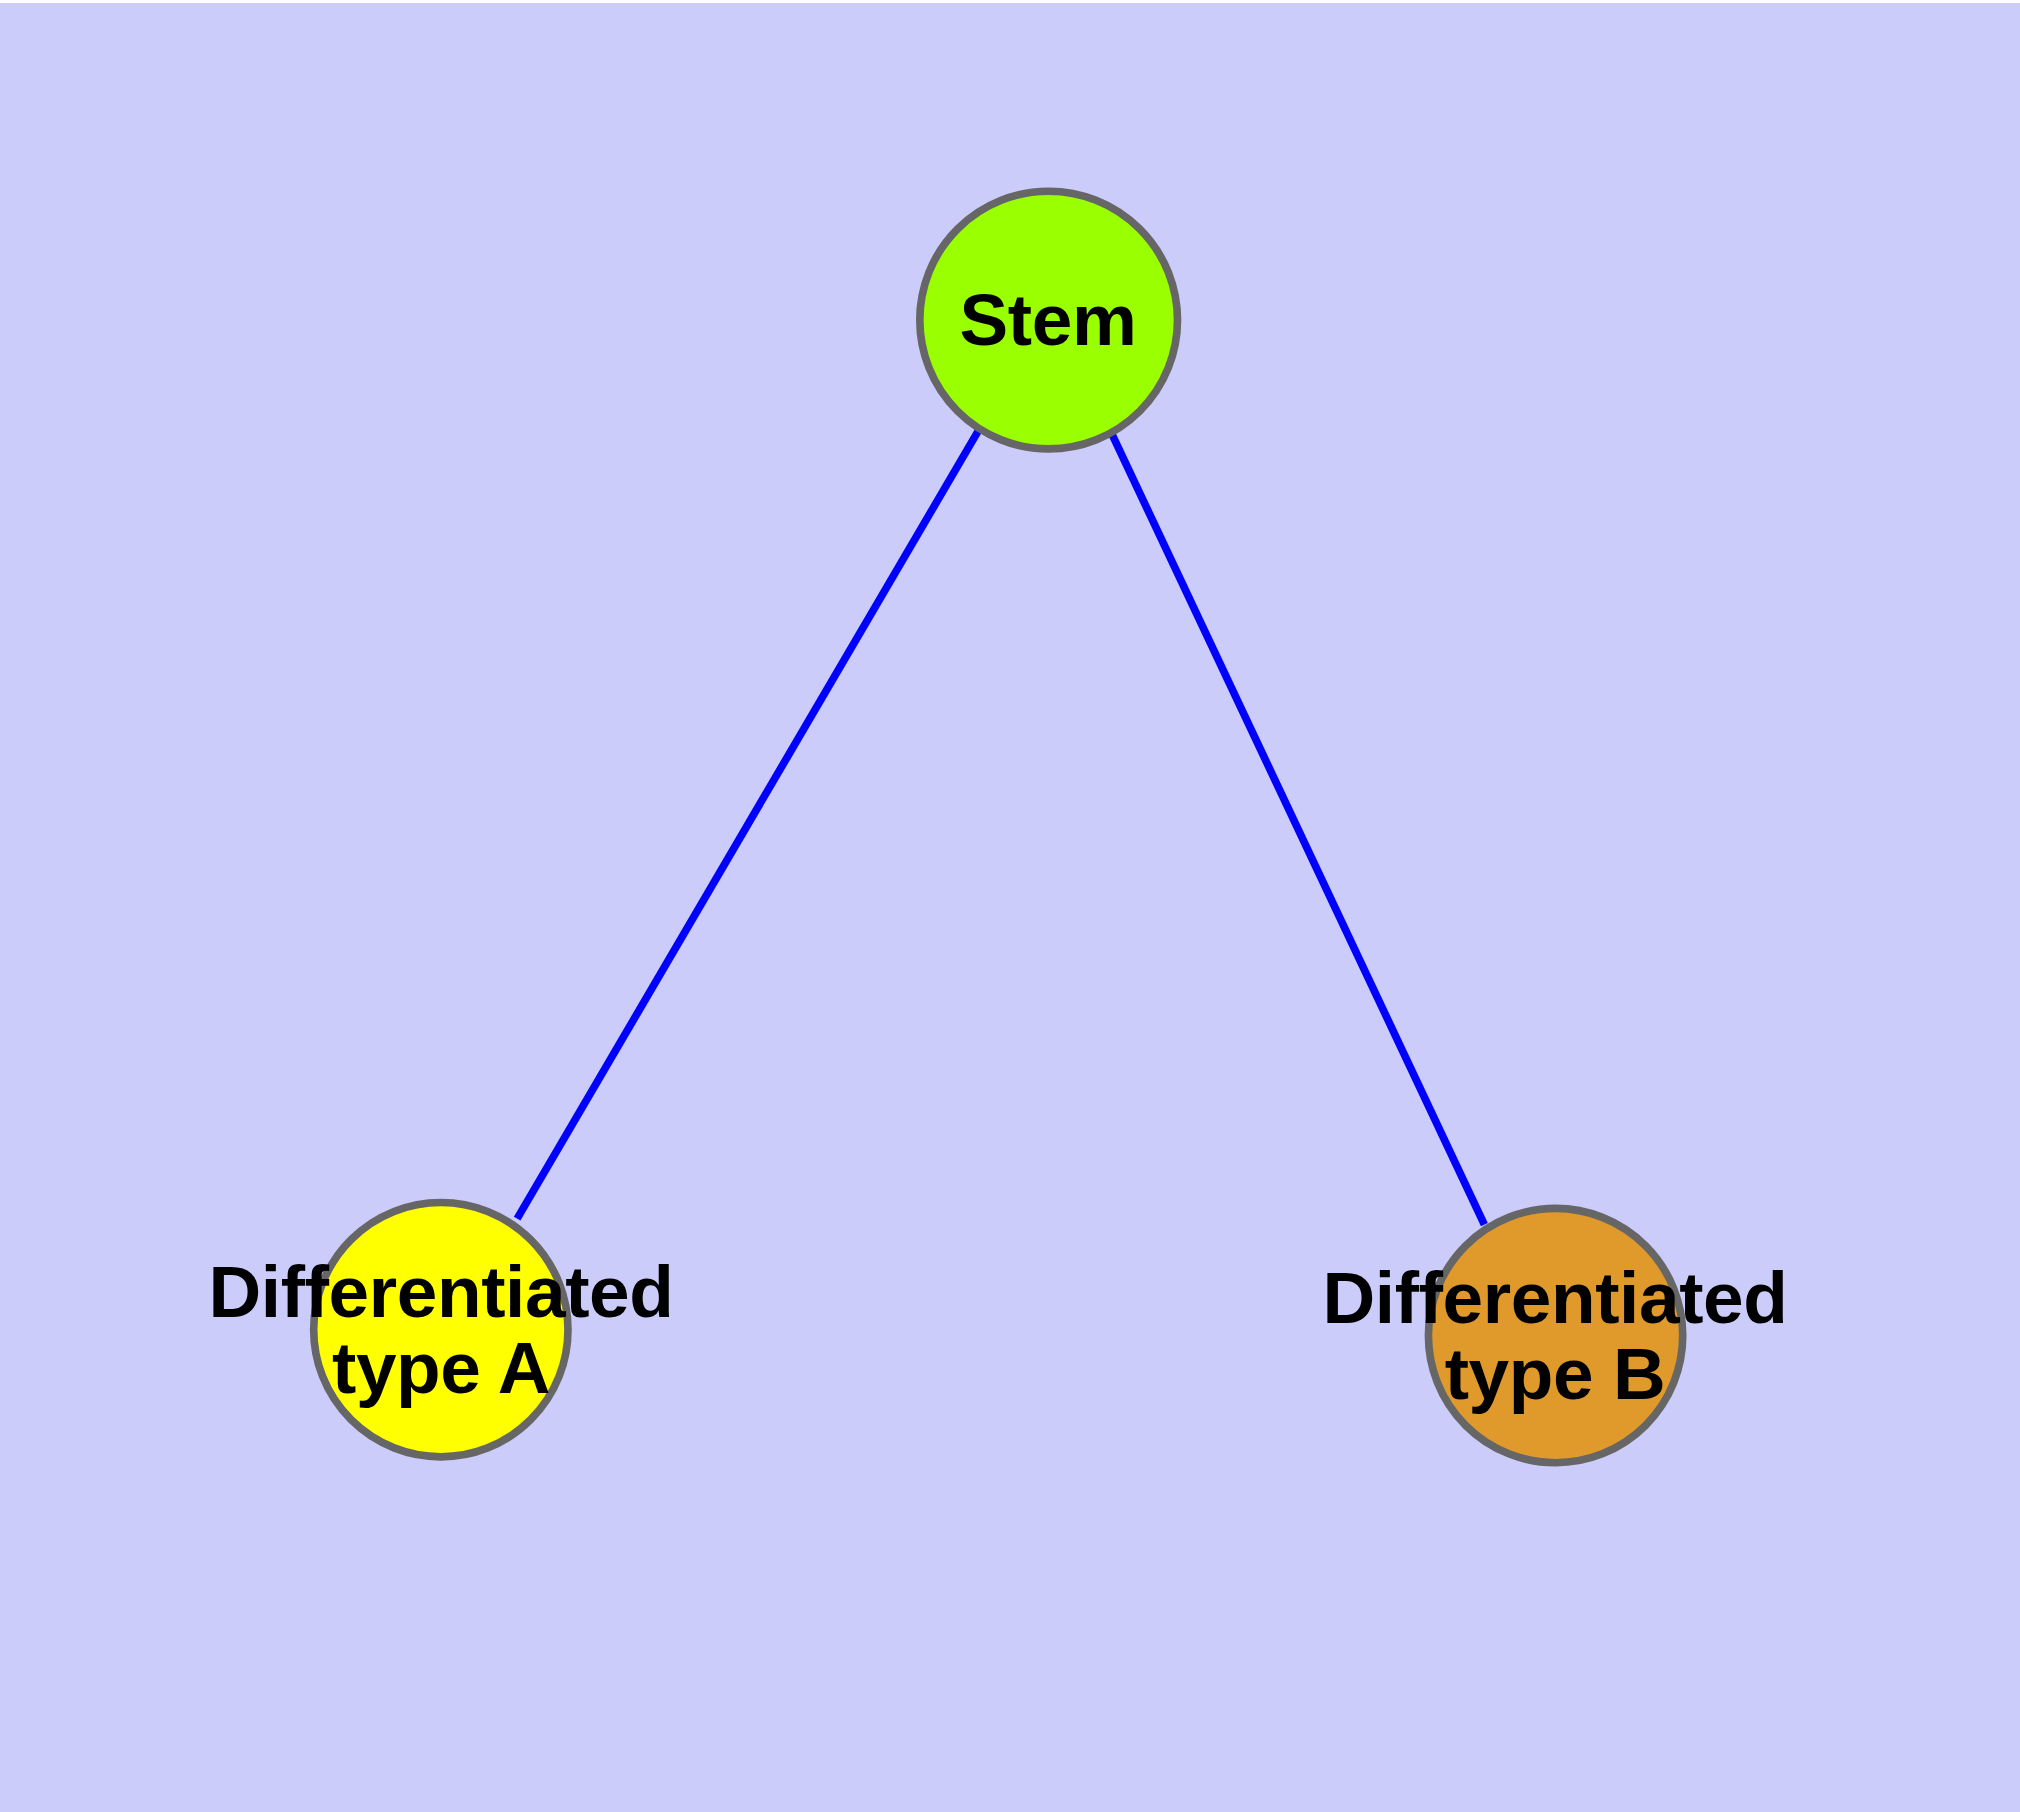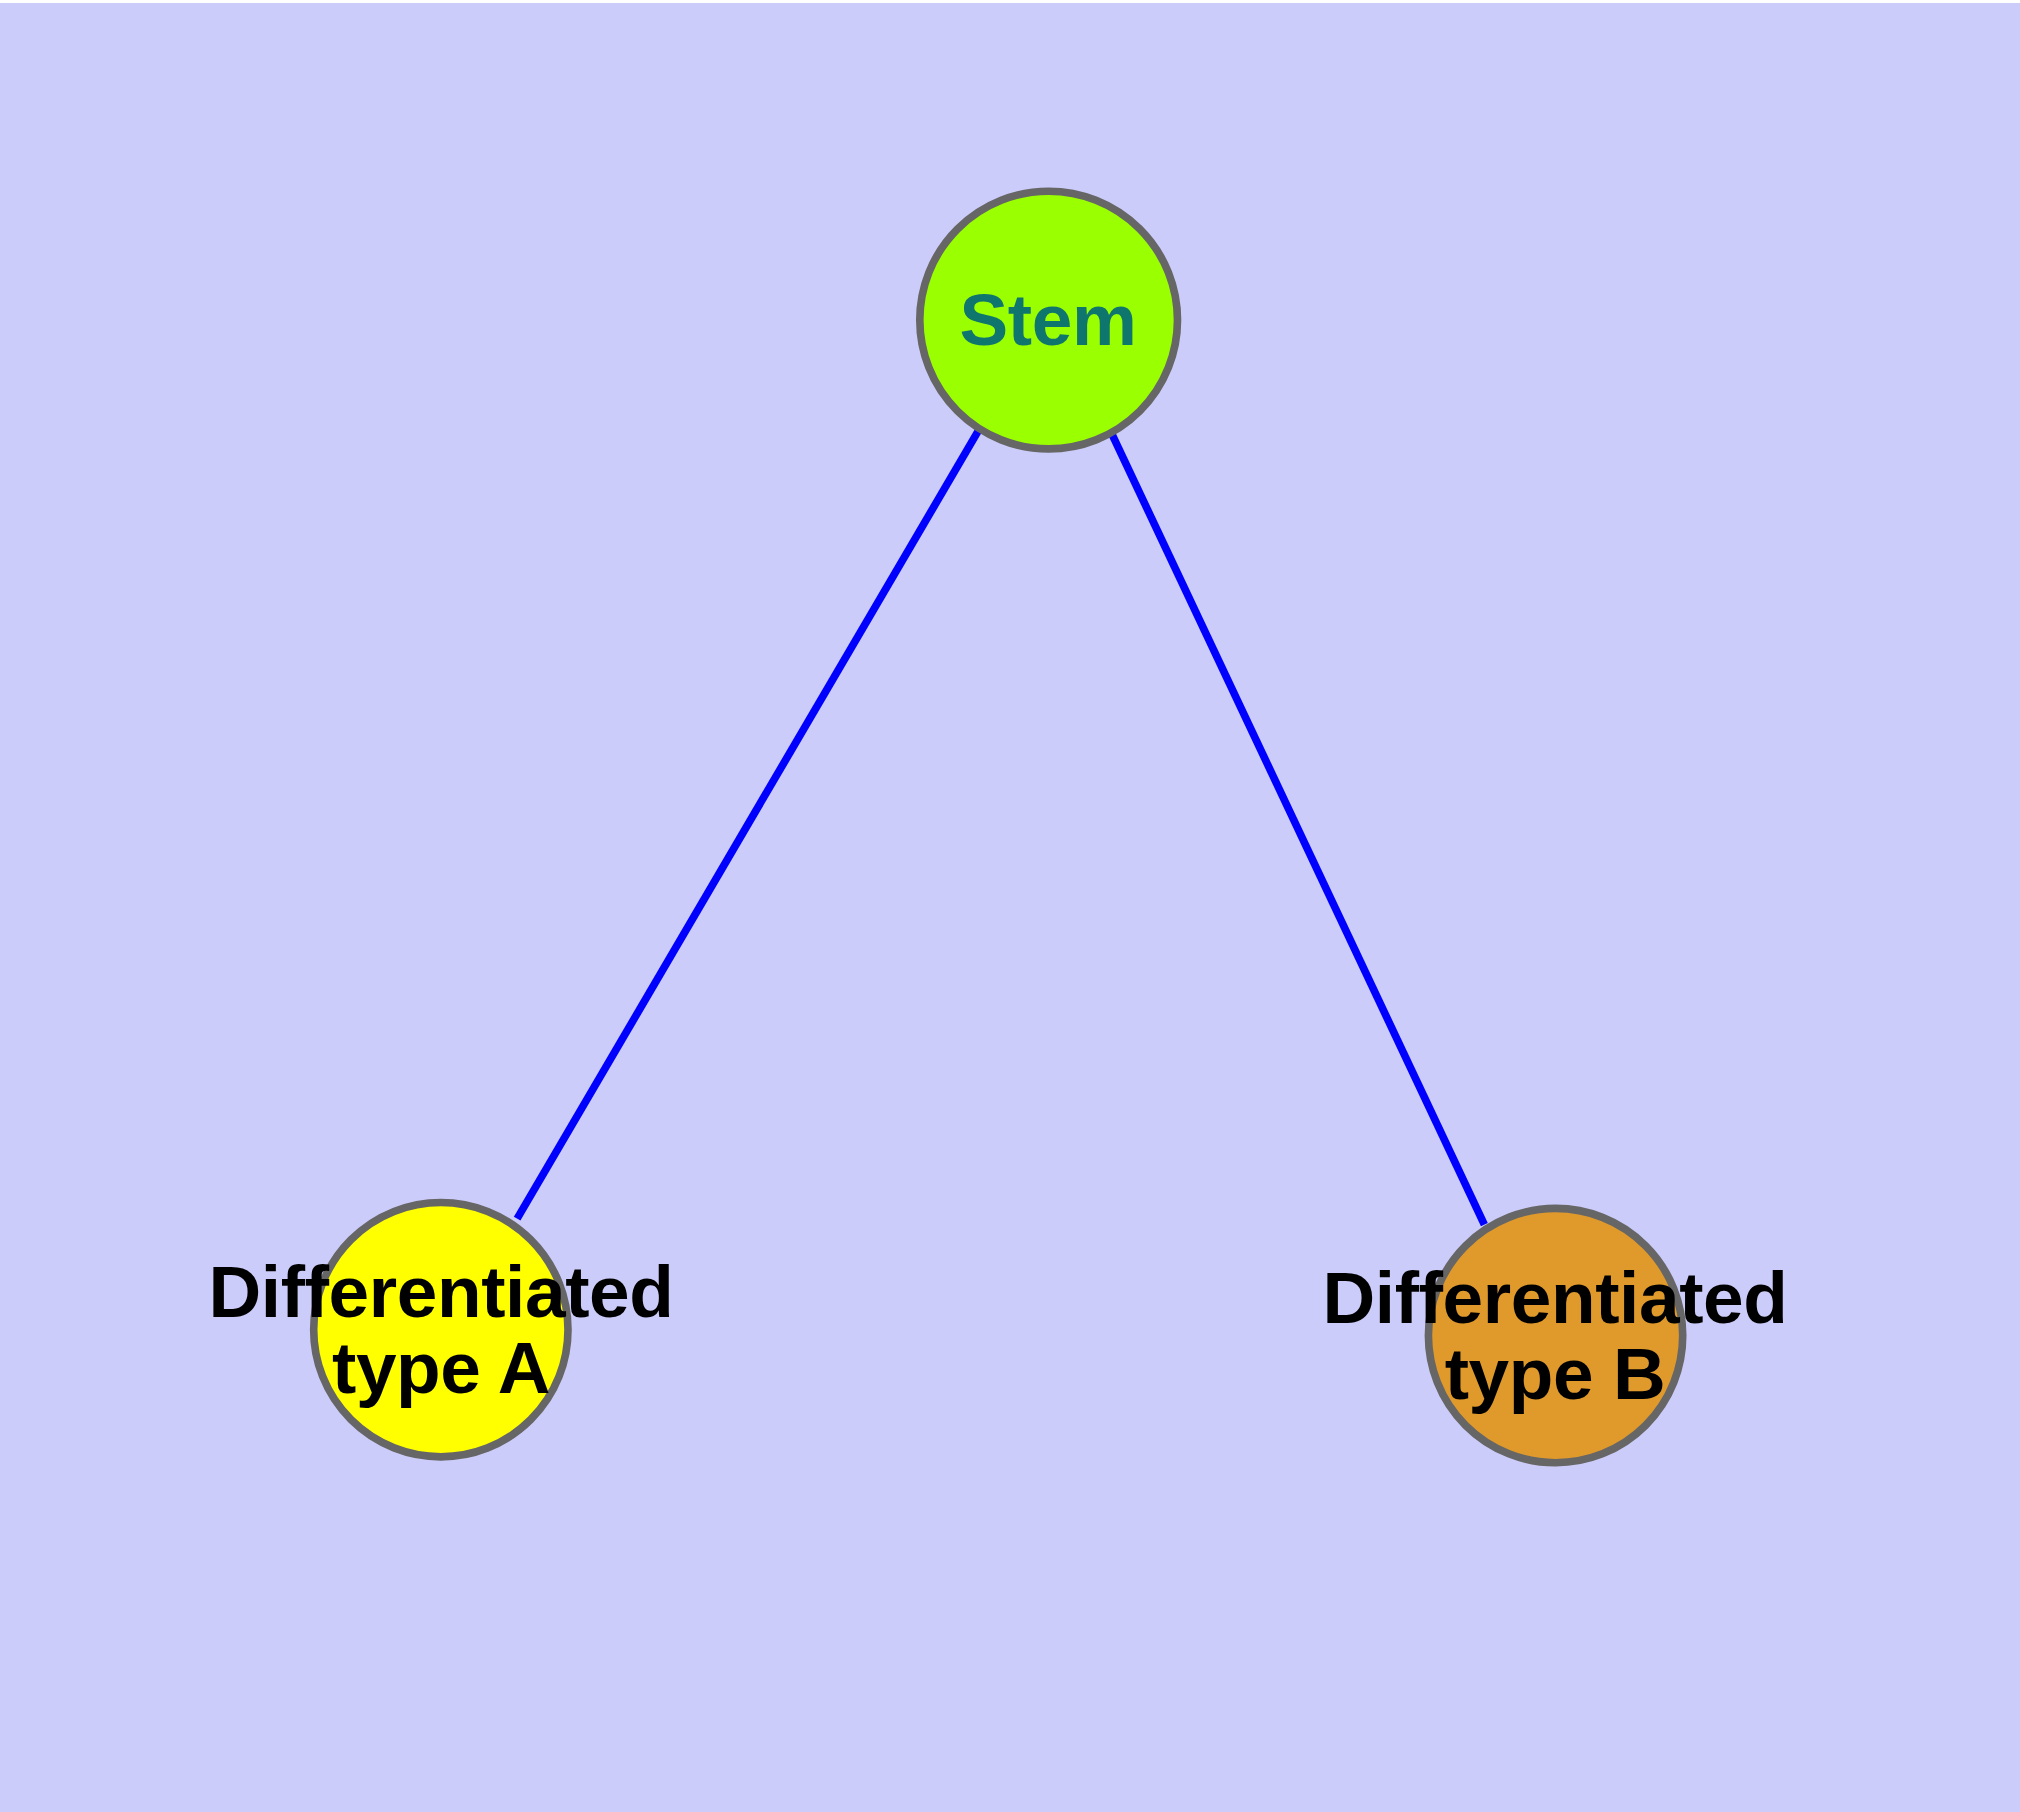--- a/index.html
+++ b/index.html
@@ -54,21 +54,21 @@
         <line x1="1155" y1="503" x2="610" y2="1434" stroke="#0000ff" stroke-width="9" stroke-linecap="butt"></line>
         <line x1="1310" y1="505" x2="1751" y2="1441" stroke="#0000ff" stroke-width="9" stroke-linecap="butt"></line>
       </g>
       <g>
         <circle cx="520" cy="1565" r="150" fill="#ffff00" stroke="#666666" stroke-width="9"></circle>
         <circle cx="1835" cy="1572" r="150" fill="#e09a2c" stroke="#666666" stroke-width="9"></circle>
         <circle cx="1237" cy="374" r="152" fill="#9aff00" stroke="#666666" stroke-width="9"></circle>
       </g>
     </svg>
 
-    <div class="node-label" style="left: 1048px; top: 317px; color: #0f766e;">Stem</div>
+    <div class="node-label" style="left: 1048px; top: 317px; color: #000000;">Stem</div>
 
     <div class="node-label" style="left: 441px; top: 1326px; color: rgb(0, 0, 0);">Differentiated
 type A</div>
 
     <div class="node-label" style="left: 1555px; top: 1332px; color: rgb(0, 0, 0);">Differentiated
 type B</div>
 
   </div>
 </div>
 

